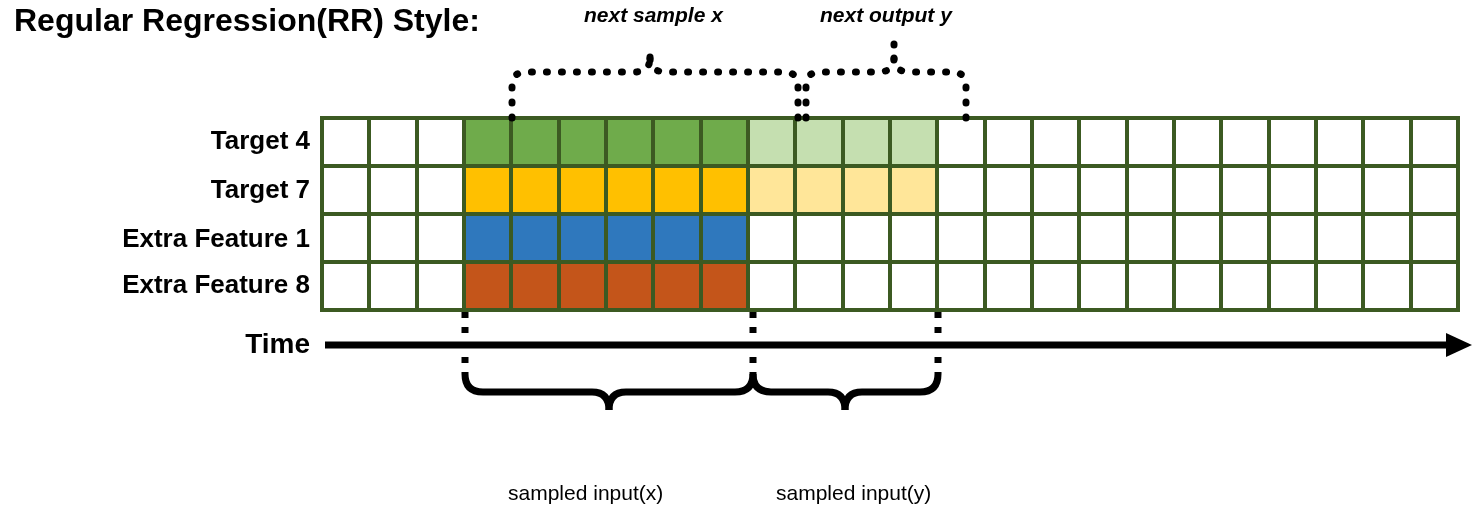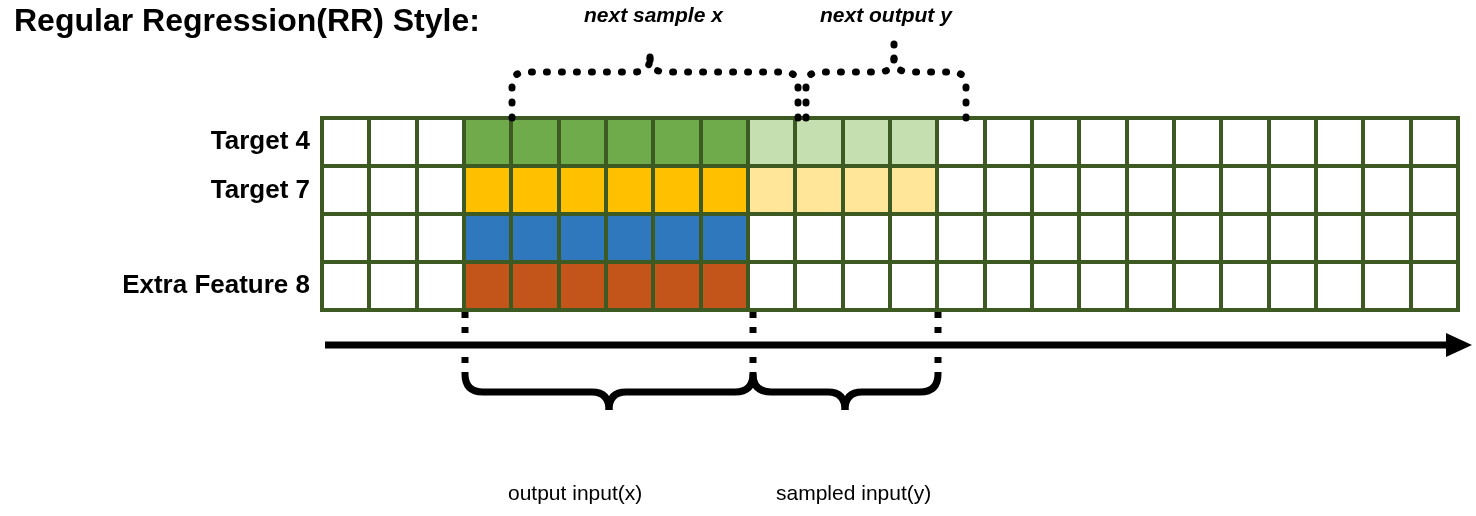--- a/index.html
+++ b/index.html
@@ -52,21 +52,23 @@
 
 <div id="stage">
 
   <div id="title">Regular Regression(RR) Style:</div>
 
   <div class="brace-label-top" id="lbl-next-x">next sample x</div>
   <div class="brace-label-top" id="lbl-next-y">next output y</div>
 
   <div class="rowlabel" id="rl0">Target 4</div>
   <div class="rowlabel" id="rl1">Target 7</div>
+  <div class="rowlabel" id="rl2">Extra Feature 1</div>
   <div class="rowlabel" id="rl3">Extra Feature 8</div>
+  <div class="rowlabel" id="rl-time">Time</div>
 
   <div id="grid">
       <div class="cell" style="background: rgb(255, 255, 255);"></div>
       <div class="cell" style="background: rgb(255, 255, 255);"></div>
       <div class="cell" style="background: rgb(255, 255, 255);"></div>
       <div class="cell" style="background: rgb(111, 171, 75);"></div>
       <div class="cell" style="background: rgb(111, 171, 75);"></div>
       <div class="cell" style="background: rgb(111, 171, 75);"></div>
       <div class="cell" style="background: rgb(111, 171, 75);"></div>
       <div class="cell" style="background: rgb(111, 171, 75);"></div>
@@ -194,21 +196,21 @@
       <path d="M 753,374 Q 753,392 735,392 L 626,392 Q 609,392 609,410"></path>
     </g>
 
     <g fill="none" stroke="#000" stroke-width="7" stroke-linecap="butt">
       <path d="M 753,374 Q 753,392 771,392 L 828,392 Q 845,392 845,410"></path>
       <path d="M 938,374 Q 938,392 920,392 L 862,392 Q 845,392 845,410"></path>
     </g>
   </svg>
 
   <div class="caption" id="cap-x">
-    <div>output input(x)</div>
+    <div>sampled input(x)</div>
     
     
   </div>
 
   <div class="caption" id="cap-y">
     <div>sampled input(y)</div>
     
     
   </div>
 

